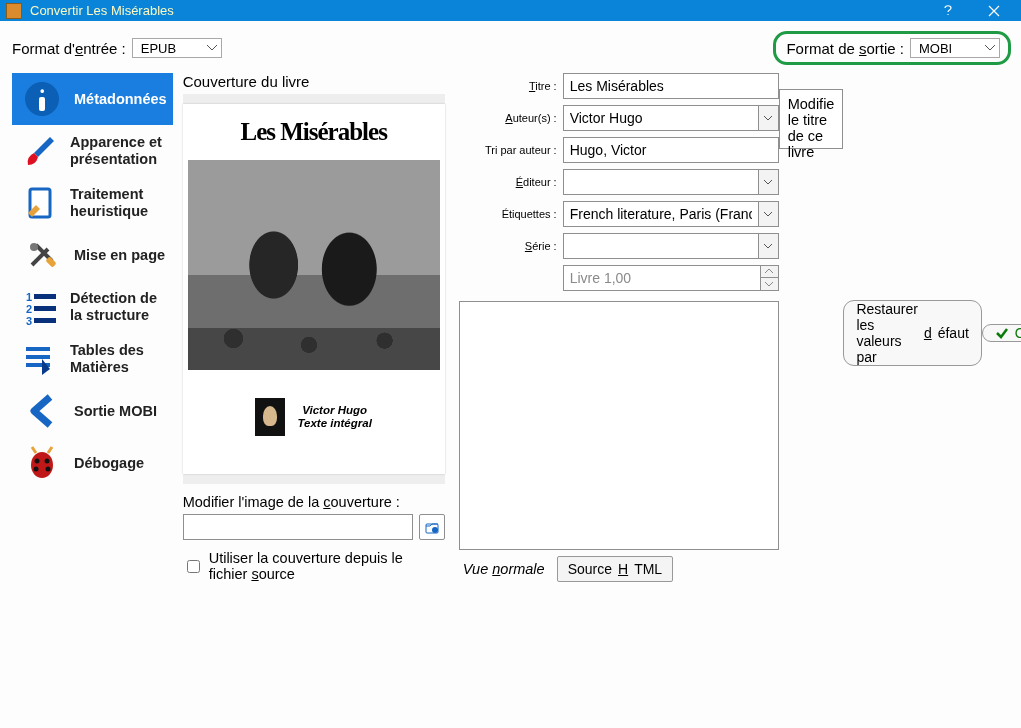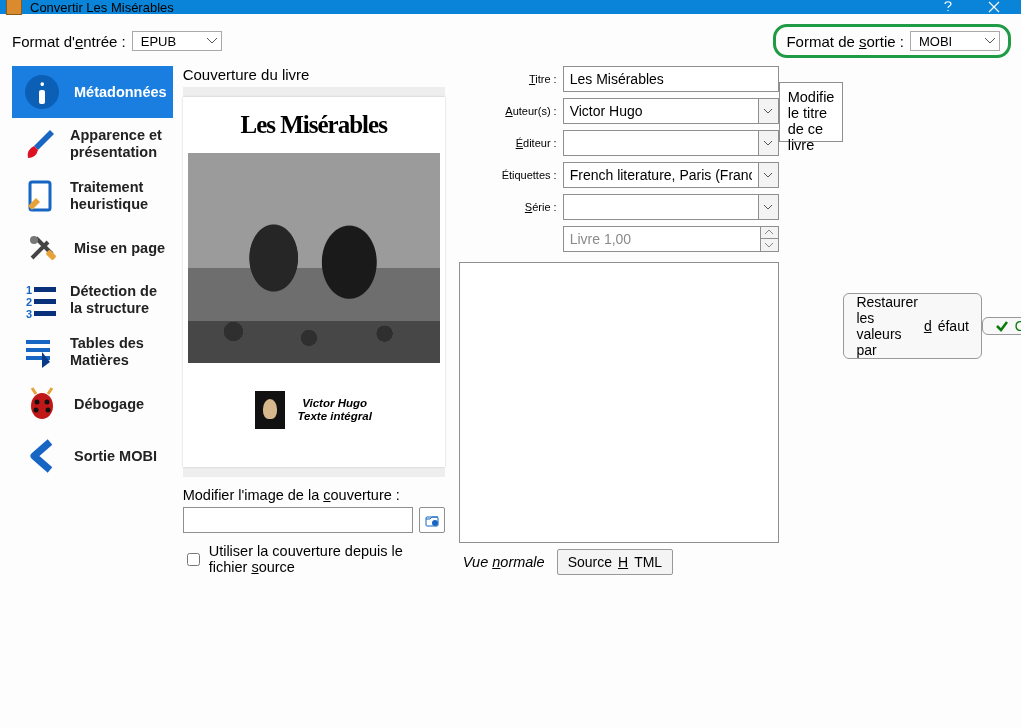--- a/index.html
+++ b/index.html
@@ -1,19 +1,19 @@
 <!DOCTYPE html>
 <html><head>
 <meta charset="utf-8">
 <style>
   * { box-sizing: border-box; font-family: "Segoe UI", Tahoma, sans-serif; }
   body { margin: 0; background: #fdfdfd; width: 1021px; height: 728px; overflow: hidden; font-size: 13px; }
 
   
-  .titlebar { height: 14px; background: #0a84d8; color: #000000; display: flex; align-items: center; padding: 0 4px 0 6px; }
+  .titlebar { height: 21px; background: #0a84d8; color: #fef9c3; display: flex; align-items: center; padding: 0 4px 0 6px; }
   .titlebar .app-icon { width: 16px; height: 16px; background: #d98b2e; border: 1px solid #8a5a18; margin-right: 8px; }
   .titlebar .title { flex: 1; font-size: 13px; }
   .titlebar .win-btn { width: 46px; height: 30px; display: flex; align-items: center; justify-content: center; }
   .titlebar svg { stroke: #fff; stroke-width: 1.2; fill: none; }
 
   .content { padding: 10px 10px 10px 12px; }
 
   
   .format-row { display: flex; justify-content: space-between; align-items: center; margin-bottom: 8px; }
   .format-label { font-size: 15px; margin-right: 6px; }
@@ -78,21 +78,21 @@
   .comments-box { flex:1; border:1px solid #8f8f8f; margin-top:4px; min-height: 228px; background:#fff; margin-left: 0; }
   .view-tabs { display:flex; gap:8px; margin-top:6px; align-items:center; }
   .view-tabs .vt { font-size:14.5px; padding:2px 4px;}
   .view-tabs .btn { border:1px solid #999; background:#f4f4f4; padding:4px 10px; border-radius:2px; font-size:14px;}
 
   
   .tooltip-box { margin-top: 16px; border:1px solid #8f8f8f; height: 60px; padding: 6px 8px; font-size:14.5px; background:#fff; }
 
   
   .bottom-row { display:flex; justify-content:space-between; margin-top:10px; align-items:center; }
-  .btn { border:1px solid #999; background:#f8f8f8; padding:0 12px; border-radius:6px; font-size:14px; display:flex; align-items:center; gap:6px; cursor:pointer;}
+  .btn { border:1px solid #999; background:#f8f8f8; padding:0 12px; border-radius:11px; font-size:14px; display:flex; align-items:center; gap:6px; cursor:pointer;}
   .btn.ok { color:#0a7a0a; }
   .btn.cancel { color:#b11; }
   .right-btns { display:flex; gap:8px; margin-right:4px;}
 
   u.ak { text-decoration: underline; }
 </style>
 </head>
 <body>
 
 <div class="titlebar">
@@ -202,37 +202,37 @@
               <rect x="6" y="16" width="24" height="4" fill="#1766c4"></rect>
               <rect x="6" y="24" width="24" height="4" fill="#1766c4"></rect>
               <path d="M22 20 L22 36 L30 30 Z" fill="#093b8a"></path>
             </svg>
         </div>
         <div class="label">Tables des Matières</div>
       </div>
       <div class="side-item">
         <div class="icon-box">
           <svg width="40" height="40">
+              <path d="M28 6 L12 20 L28 34" fill="none" stroke="#1766c4" stroke-width="7" stroke-linejoin="round"></path>
+            </svg>
+        </div>
+        <div class="label">Sortie MOBI</div>
+      </div>
+      <div class="side-item">
+        <div class="icon-box">
+          <svg width="40" height="40">
               <ellipse cx="20" cy="22" rx="11" ry="13" fill="#c01818"></ellipse>
               <circle cx="15" cy="18" r="2.5" fill="#111"></circle>
               <circle cx="25" cy="18" r="2.5" fill="#111"></circle>
               <circle cx="14" cy="26" r="2.5" fill="#111"></circle>
               <circle cx="26" cy="26" r="2.5" fill="#111"></circle>
               <path d="M14 10 L10 4 M26 10 L30 4" stroke="#e8a23a" stroke-width="3"></path>
             </svg>
         </div>
         <div class="label">Débogage</div>
-      </div>
-      <div class="side-item">
-        <div class="icon-box">
-          <svg width="40" height="40">
-              <path d="M28 6 L12 20 L28 34" fill="none" stroke="#1766c4" stroke-width="7" stroke-linejoin="round"></path>
-            </svg>
-        </div>
-        <div class="label">Sortie MOBI</div>
       </div>
     </div>
 
     <div style="flex:1; display:flex; ">
       <div style="display:flex; gap:14px;">
 
         <div class="center">
           <div class="cover-label">Couverture du livre</div>
           <div class="cover-area">
             <div class="cover-page">
@@ -277,20 +277,26 @@
           <div class="field-row">
             <label><u class="ak">A</u><span>uteur(s) :</span></label>
             <div class="input-wrap">
               <input class="text-input" value="Victor Hugo" style="">
               <div class="combo-btn">
                   <svg width="8" height="5">
                     <path d="M0 0 L4 4 L8 0" fill="none" stroke="#555"></path>
                   </svg>
                 </div>
             </div>
+          </div>
+          <div class="field-row">
+            <label>Tri par auteur :</label>
+            <div class="input-wrap">
+                <input class="text-input" value="Hugo, Victor" style="">
+              </div>
           </div>
           <div class="field-row">
             <label><u class="ak">É</u><span>diteur :</span></label>
             <div class="input-wrap">
               <input class="text-input" value="" style="">
               <div class="combo-btn">
                   <svg width="8" height="5">
                     <path d="M0 0 L4 4 L8 0" fill="none" stroke="#555"></path>
                   </svg>
                 </div>

